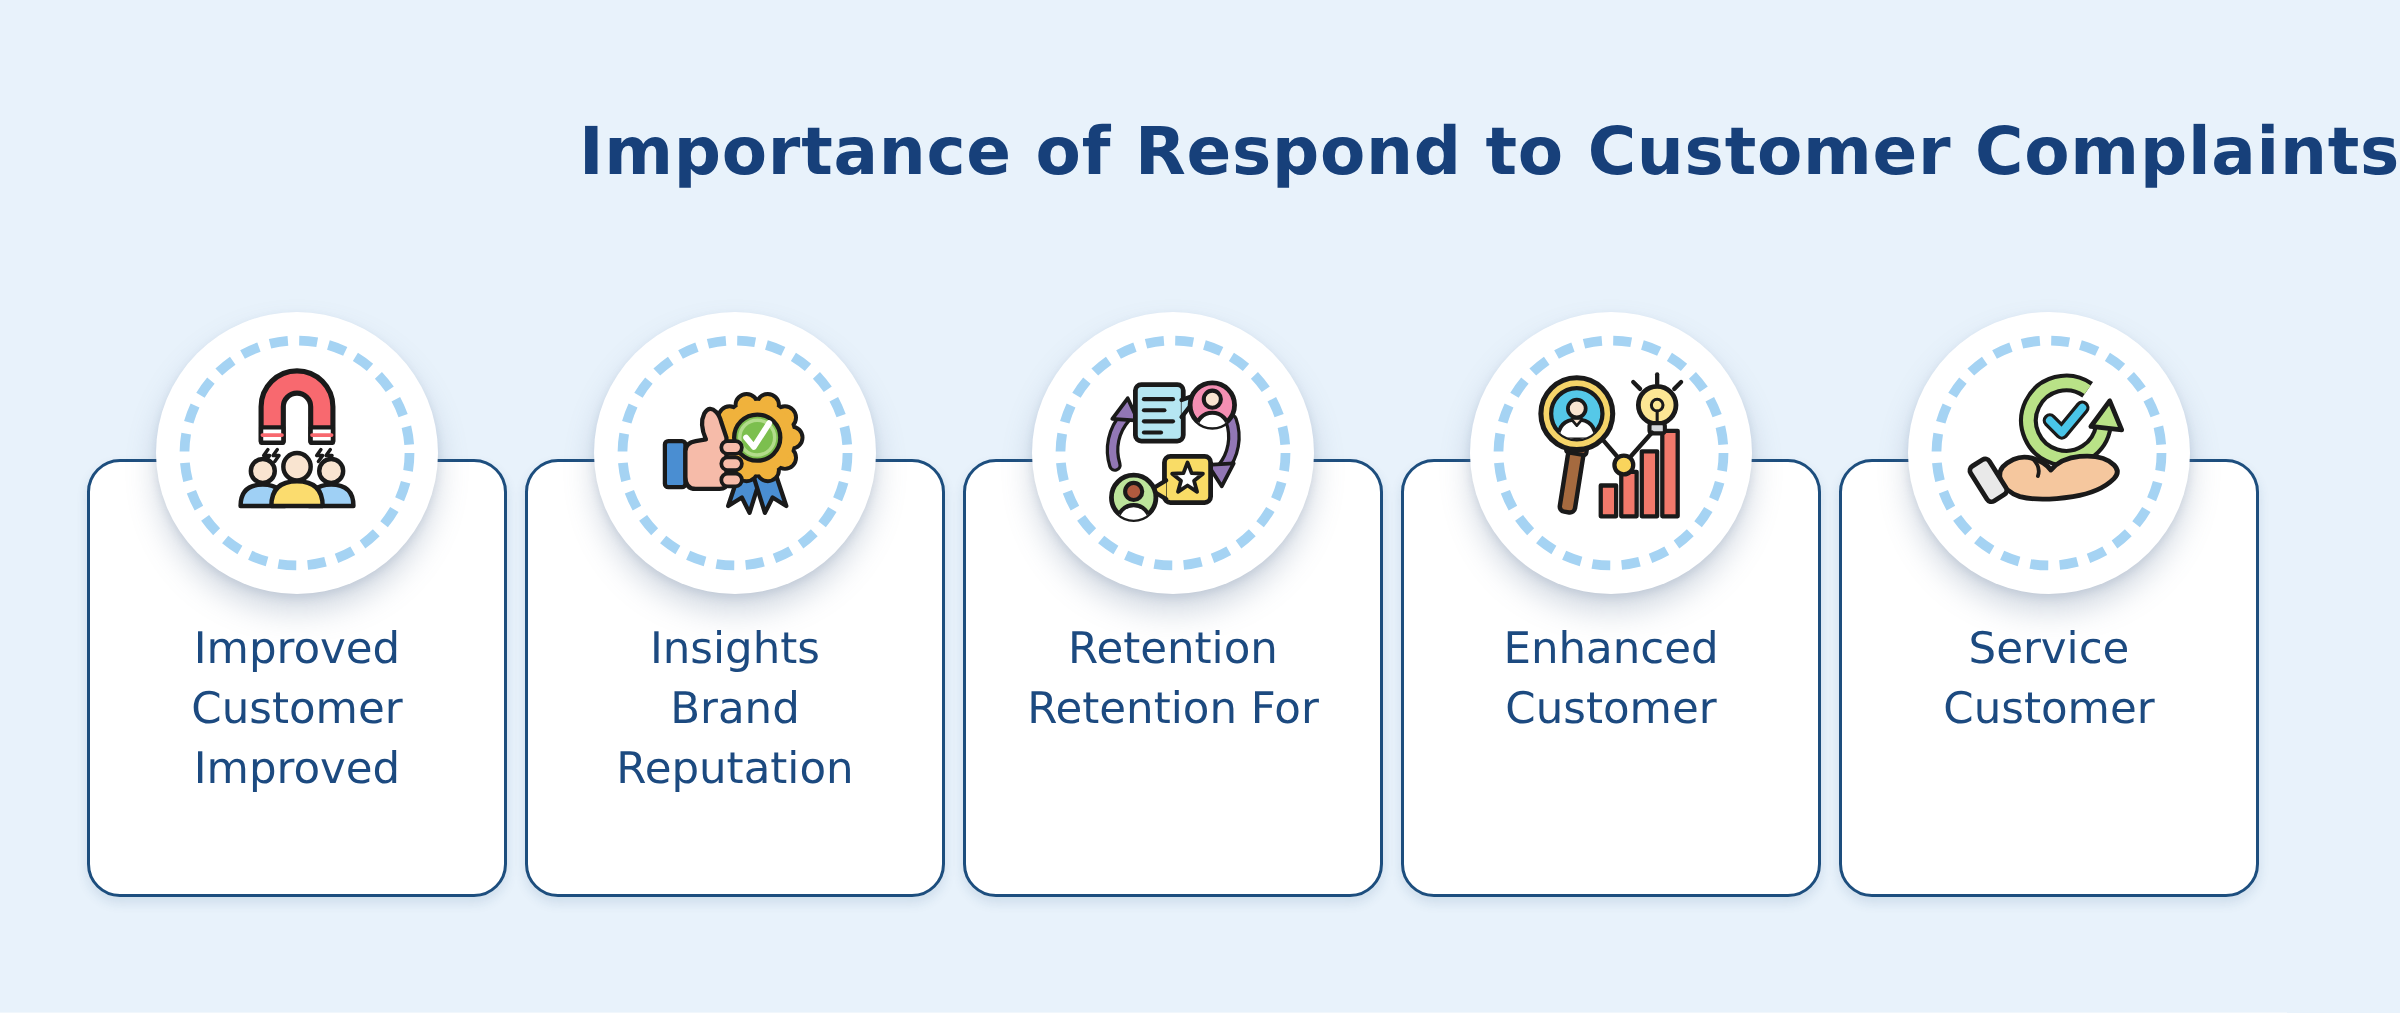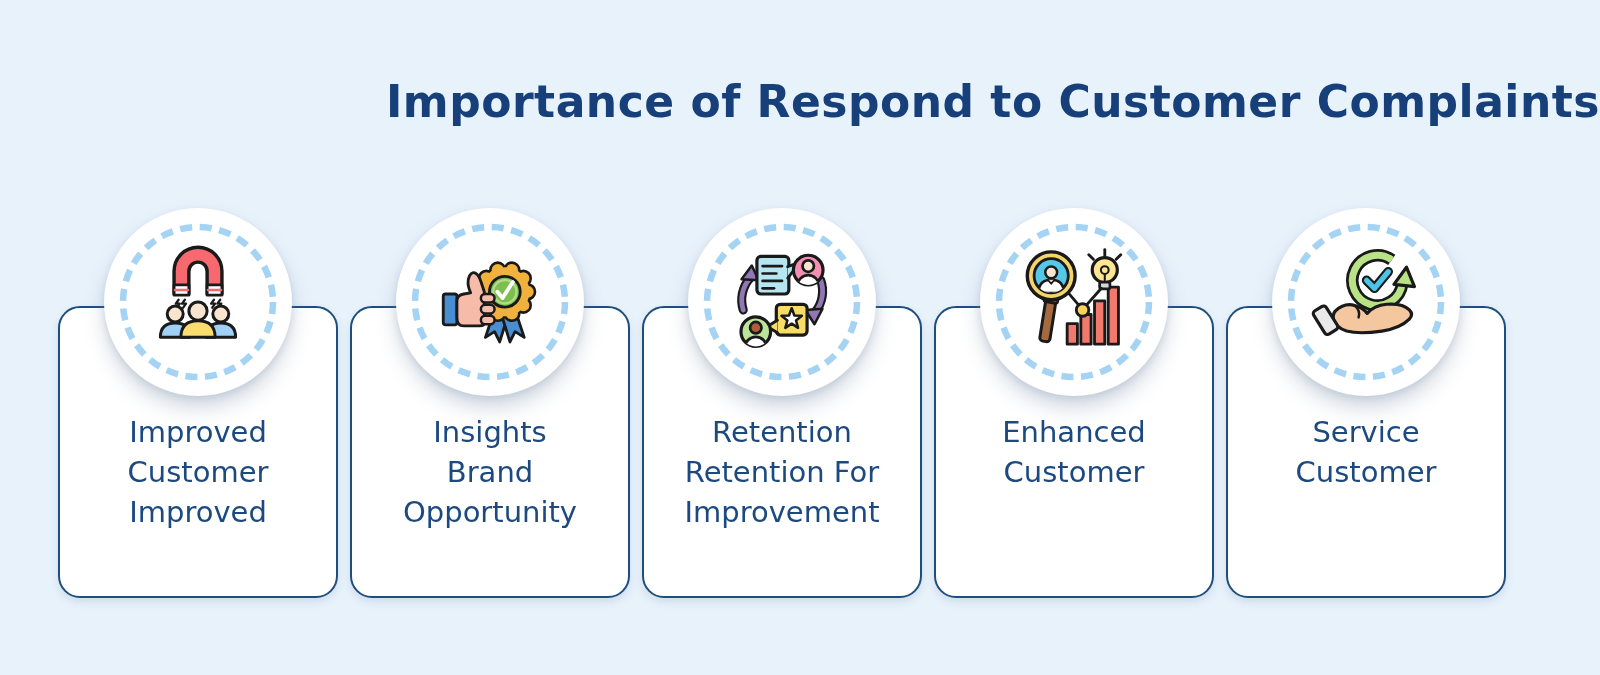--- a/index.html
+++ b/index.html
@@ -123,21 +123,21 @@
             <path d="M21,52 Q21,47 27,46 L33,45 Q29,36 32,30 Q35,25 39,29 Q41,31 42,35 L45,44 L45,71 Q45,74 41,74 L27,74 Q21,74 21,67 Z" fill="#f6bba9" stroke-width="2.5"></path>
             <rect x="42" y="46" width="12" height="7.5" rx="3.7" fill="#f6bba9" stroke-width="2.2"></rect>
             <rect x="42" y="55.5" width="12" height="7.5" rx="3.7" fill="#f6bba9" stroke-width="2.2"></rect>
             <rect x="42" y="65" width="12" height="7.5" rx="3.7" fill="#f6bba9" stroke-width="2.2"></rect>
           </g>
         </svg>
       </div>
       <div class="label">
         <div>Insights</div>
         <div>Brand</div>
-        <div>Opportunity</div>
+        <div>Reputation</div>
       </div>
     </div>
 
     <div class="card">
       <div class="badge">
         <svg class="ring" viewBox="0 0 188 188">
             <circle cx="94" cy="94" r="75"></circle>
           </svg>
         <svg class="icon" viewBox="0 0 100 100">
           <defs>
@@ -173,21 +173,20 @@
             <g clip-path="url(#clipG)">
                 <circle cx="27" cy="93" r="9.5" fill="#ffffff" stroke-width="2.4"></circle>
               </g>
             <circle cx="27" cy="75.5" r="5" fill="#b05a3e" stroke-width="2.4"></circle>
           </g>
         </svg>
       </div>
       <div class="label">
         <div>Retention</div>
         <div>Retention For</div>
-        <div>Improvement</div>
       </div>
     </div>
 
     <div class="card">
       <div class="badge">
         <svg class="ring" viewBox="0 0 188 188">
             <circle cx="94" cy="94" r="75"></circle>
           </svg>
         <svg class="icon" viewBox="0 0 100 100">
           <defs>

